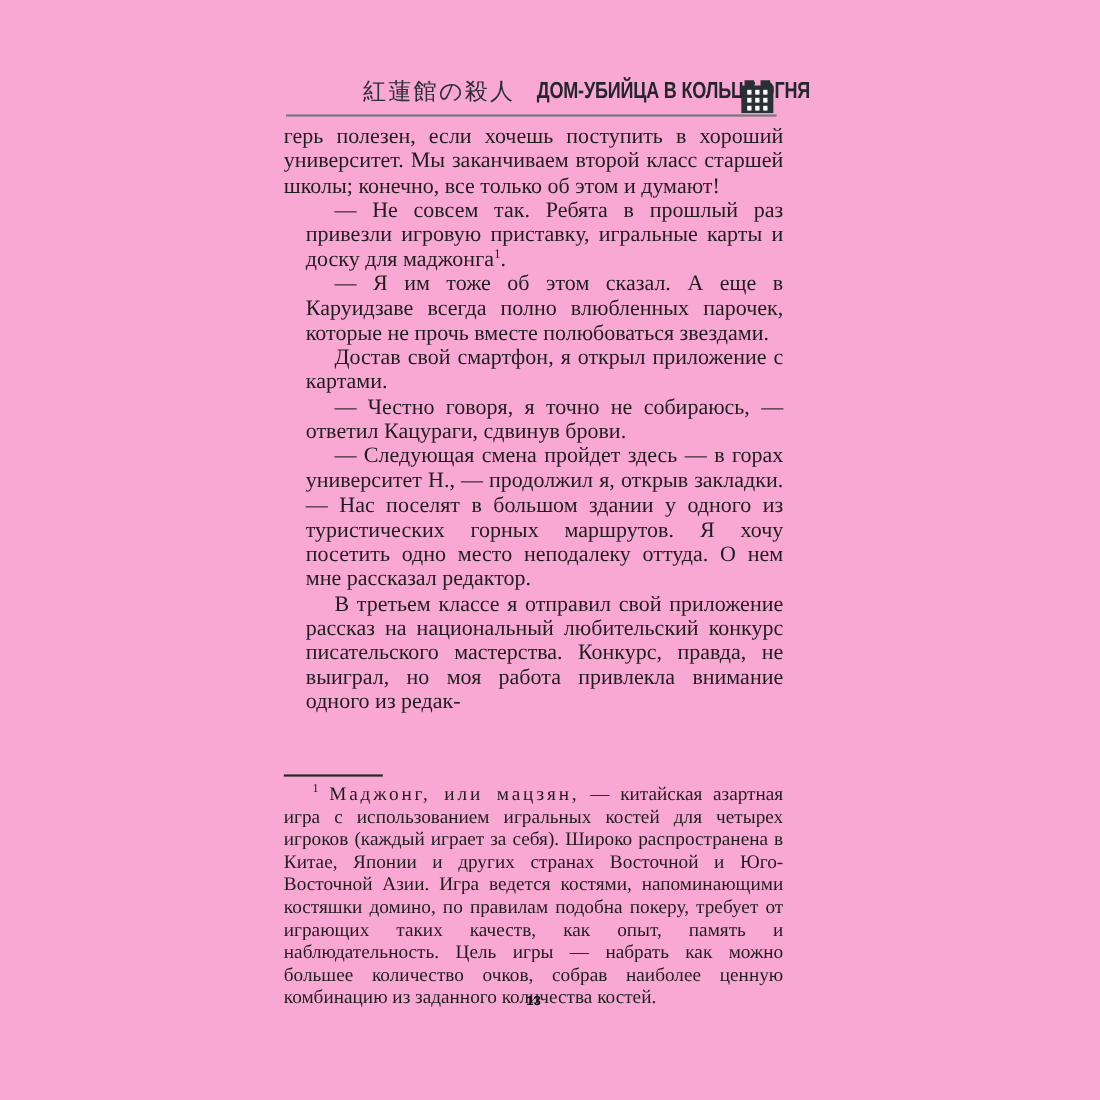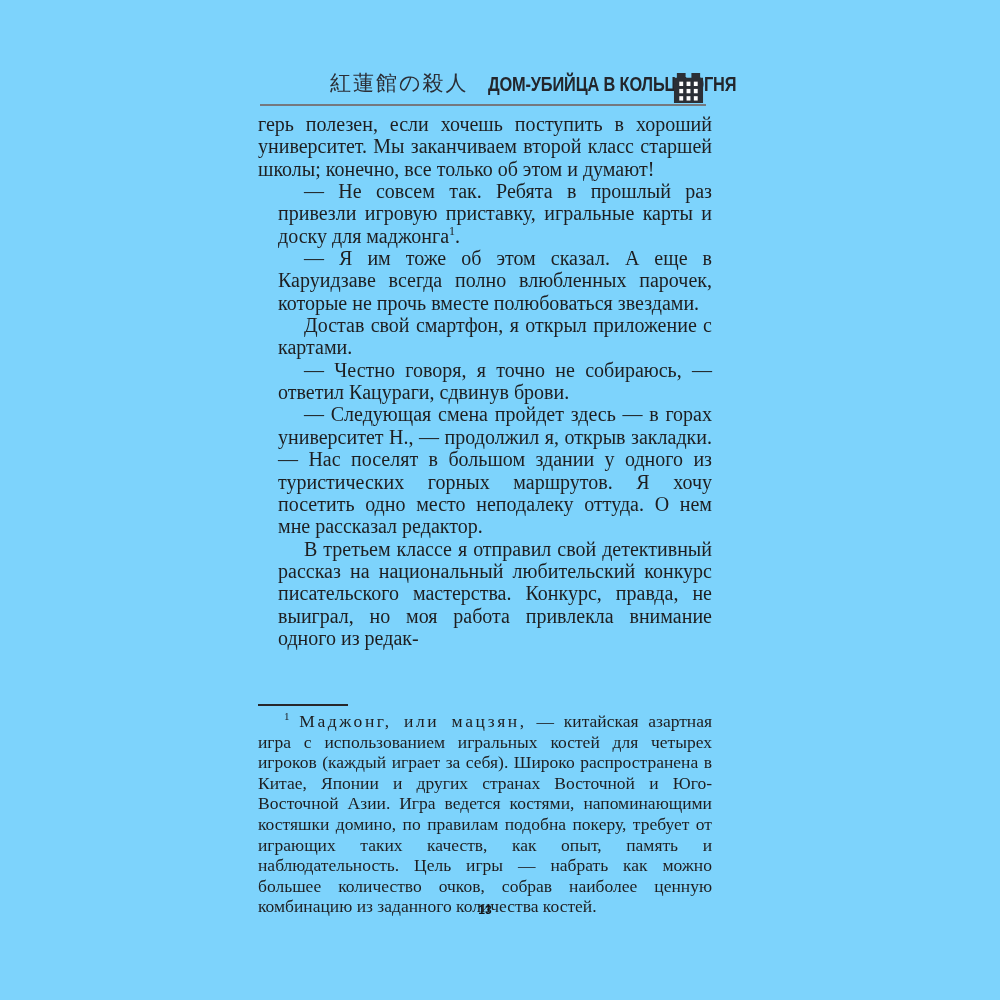--- a/index.html
+++ b/index.html
@@ -6,21 +6,21 @@
   body {
     width: 1000px; height: 1000px;
     background: #ffffff;
     font-family: "Liberation Serif", serif;
     color: #1e1e20;
     overflow: hidden;
   }
   .page {
     position: relative;
     width: 1000px; height: 1000px;
-    background: #7dd3fc;
+    background: #f9a8d4;
   }
 
   
   .page-header {
     position: absolute;
     left: 260px; top: 64px;
     width: 446px; height: 40px;
     border-bottom: 2px solid #75787e;
   }
   .title-jp {
@@ -130,21 +130,21 @@
     </svg>
   </header>
 
   <main class="body-text">
       <p class="">герь полезен, если хочешь поступить в хороший университет. Мы заканчиваем второй класс старшей школы; конечно, все только об этом и думают!</p>
       <p class="ind">— Не совсем так. Ребята в прошлый раз привезли игровую приставку, игральные карты и доску для маджонга<sup>1</sup>.</p>
       <p class="ind">— Я им тоже об этом сказал. А еще в Каруидзаве всегда полно влюбленных парочек, которые не прочь вместе полюбоваться звездами.</p>
       <p class="ind">Достав свой смартфон, я открыл приложение с картами.</p>
       <p class="ind">— Честно говоря, я точно не собираюсь, — ответил Кацураги, сдвинув брови.</p>
       <p class="ind">— Следующая смена пройдет здесь — в горах университет Н., — продолжил я, открыв закладки. — Нас поселят в большом здании у одного из туристических горных маршрутов. Я хочу посетить одно место неподалеку оттуда. О нем мне рассказал редактор.</p>
-      <p class="ind">В третьем классе я отправил свой детективный рассказ на национальный любительский конкурс писательского мастерства. Конкурс, правда, не выиграл, но моя работа привлекла внимание одного из редак-</p>
+      <p class="ind">В третьем классе я отправил свой приложение рассказ на национальный любительский конкурс писательского мастерства. Конкурс, правда, не выиграл, но моя работа привлекла внимание одного из редак-</p>
     </main>
 
   <div class="footnote-rule"></div>
 
   <div class="footnote">
     <p><sup>1</sup> <span class="spaced">Маджонг, или мацзян,</span><span> — китайская азартная игра с использованием игральных костей для четырех игроков (каждый играет за себя). Широко распространена в Китае, Японии и других странах Восточной и Юго-Восточной Азии. Игра ведется костями, напоминающими костяшки домино, по правилам подобна покеру, требует от играющих таких качеств, как опыт, память и наблюдательность. Цель игры — набрать как можно большее количество очков, собрав наиболее ценную комбинацию из заданного количества костей.</span></p>
   </div>
 
   <div class="page-number">13</div>
 

